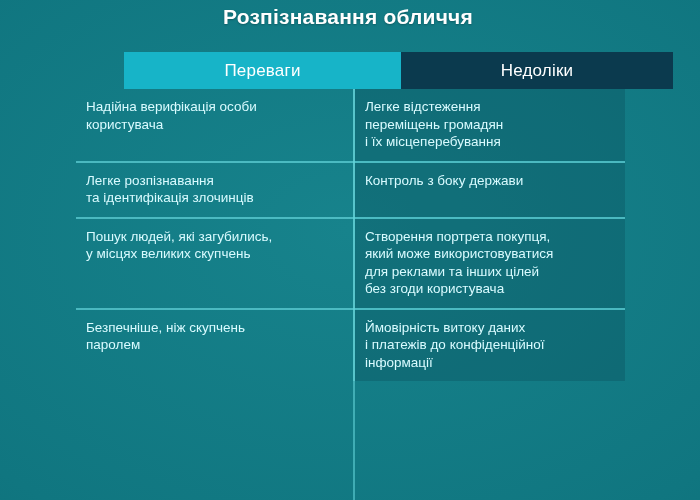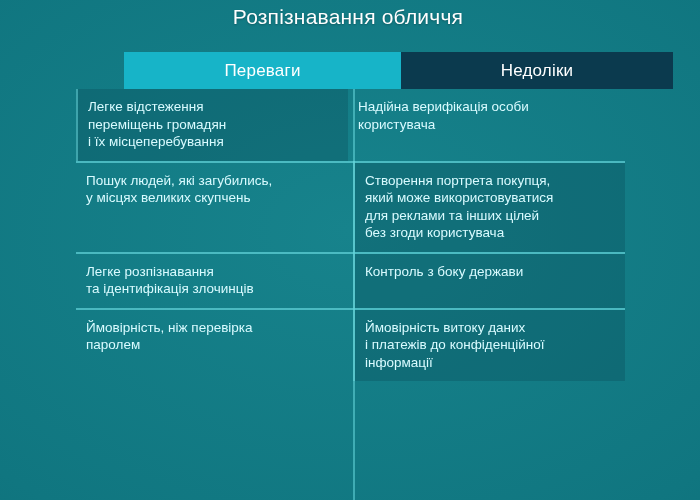--- a/index.html
+++ b/index.html
@@ -23,21 +23,21 @@
   }
 
   
   #title {
     position: absolute;
     left: 0;
     top: 5px;
     width: 696px;
     text-align: center;
     font-size: 21px;
-    font-weight: normal;
+    font-weight: bold;
     color: #ffffff;
     letter-spacing: 0.2px;
     text-shadow: 0 1px 2px rgba(0,0,0,0.25);
   }
 
   
   #table {
     position: absolute;
     left: 76px;
     top: 52px;
@@ -129,58 +129,58 @@
         <span>Переваги</span>
       </div>
       <div class="head-cell head-cons">
         <span>Недоліки</span>
       </div>
     </div>
 
     <div class="body-rows">
 
       <div class="row">
+        <div class="cell cell-pros">
+          <p>Надійна верифікація особи
+користувача</p>
+        </div>
         <div class="cell cell-cons">
           <p>Легке відстеження
 переміщень громадян
 і їх місцеперебування</p>
         </div>
+      </div>
+
+
+      <div class="row">
         <div class="cell cell-pros">
-          <p>Надійна верифікація особи
-користувача</p>
+          <p>Легке розпізнавання
+та ідентифікація злочинців</p>
+        </div>
+        <div class="cell cell-cons">
+          <p>Контроль з боку держави</p>
         </div>
       </div>
-
 
       <div class="row">
         <div class="cell cell-pros">
           <p>Пошук людей, які загубились,
 у місцях великих скупчень</p>
         </div>
         <div class="cell cell-cons">
           <p>Створення портрета покупця,
 який може використовуватися
 для реклами та інших цілей
 без згоди користувача</p>
         </div>
       </div>
 
       <div class="row">
         <div class="cell cell-pros">
-          <p>Легке розпізнавання
-та ідентифікація злочинців</p>
-        </div>
-        <div class="cell cell-cons">
-          <p>Контроль з боку держави</p>
-        </div>
-      </div>
-
-      <div class="row">
-        <div class="cell cell-pros">
-          <p>Ймовірність, ніж перевірка
+          <p>Безпечніше, ніж скупчень
 паролем</p>
         </div>
         <div class="cell cell-cons">
           <p>Ймовірність витоку даних
 і платежів до конфіденційної
 інформації</p>
         </div>
       </div>
 
     </div>

